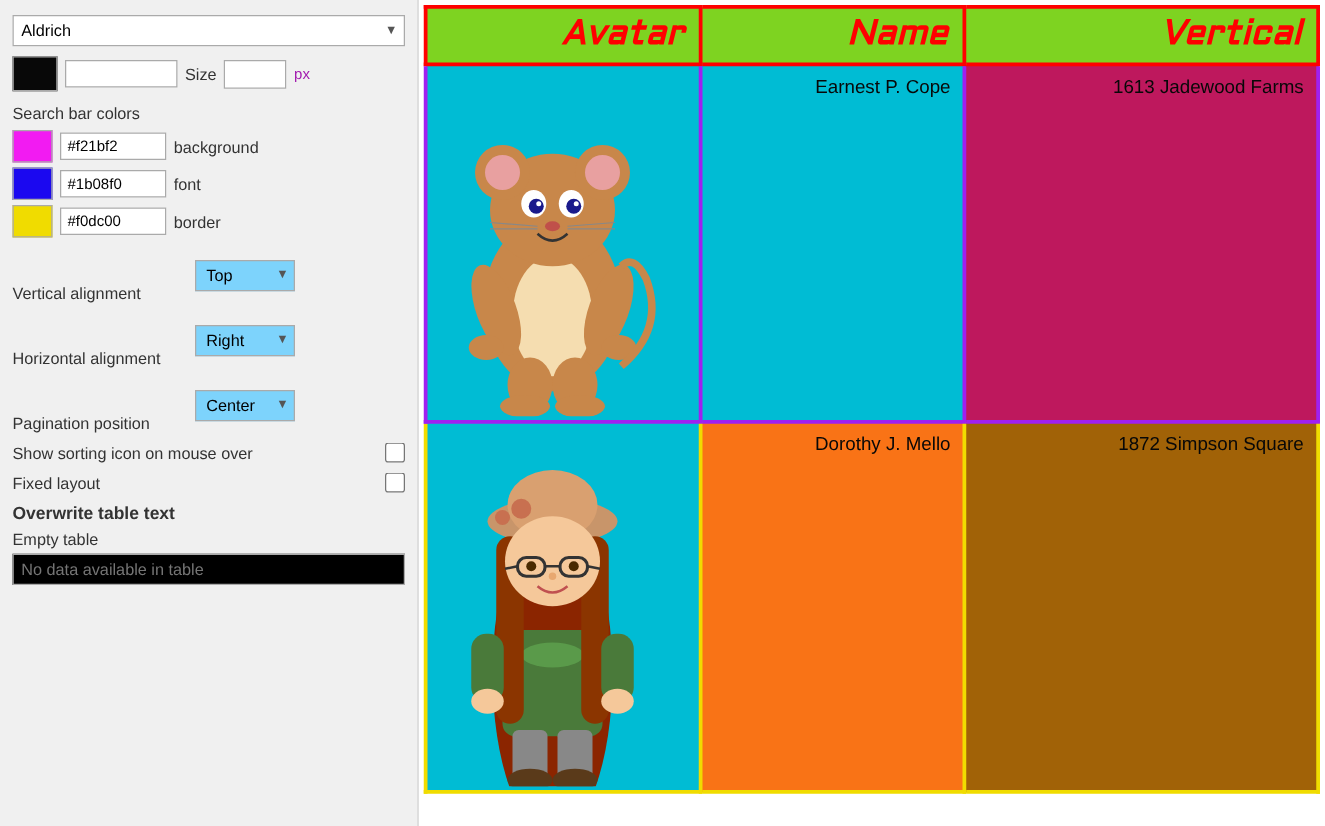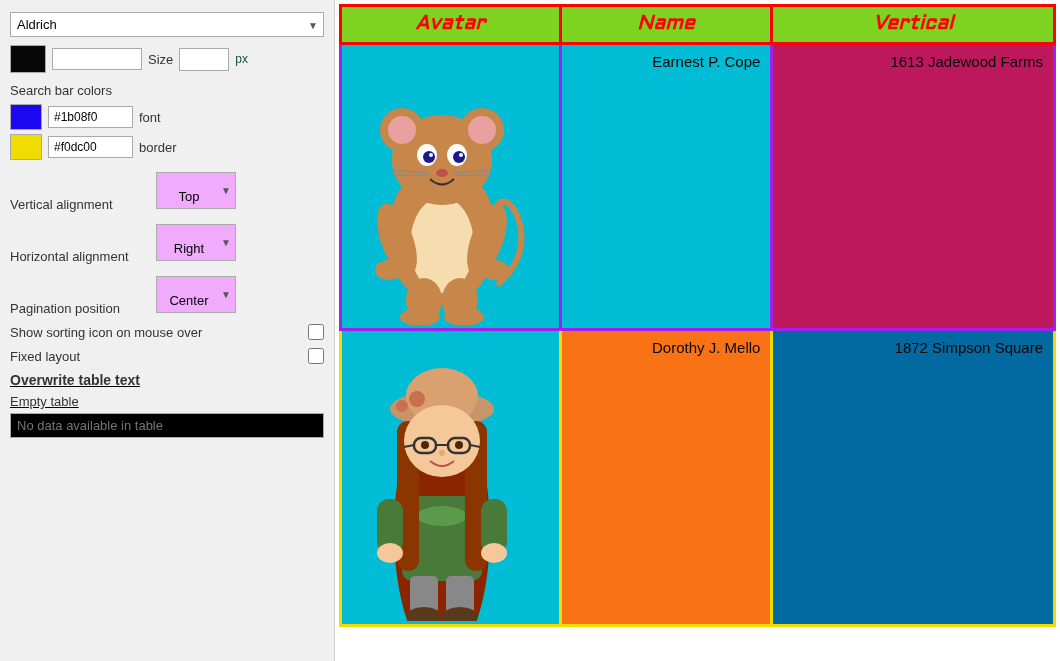--- a/index.html
+++ b/index.html
@@ -66,21 +66,21 @@
       font-size: 12px;
     }
 
     .size-label { font-size: 13px; color: #333; }
     .size-input {
       width: 50px;
       padding: 3px 5px;
       border: 1px solid #aaa;
       font-size: 13px;
     }
-    .px-label { font-size: 12px; color: #14532d; }
+    .px-label { font-size: 12px; color: #a21caf; }
 
     .search-bar-section { margin-top: 10px; margin-bottom: 8px; }
     .search-bar-row {
       display: flex;
       align-items: center;
       gap: 6px;
       margin-bottom: 4px;
     }
     .search-bar-row .color-swatch { height: 26px; width: 32px; }
     .search-bar-row .color-input { width: 85px; }
@@ -90,28 +90,27 @@
       display: flex;
       align-items: center;
       gap: 6px;
       margin-bottom: 8px;
     }
     .alignment-label { width: 140px; font-size: 13px; color: #333; flex-shrink: 0; margin-top: 29px; }
     .align-select-wrapper {
       position: relative;
     }
     .align-select-wrapper select {
-      padding: 16px 22px 4px 8px;
-      border: 1px solid #aaa;
-      background: #f0abfc;
+      padding: 4px 22px 4px 8px;
+      border: 1px solid #aaa;
+      background: #7dd3fc;
       font-size: 13px;
       appearance: none;
       cursor: pointer;
       min-width: 80px;
-      text-align: center;
     }
     .align-select-wrapper::after {
       content: '▼';
       position: absolute;
       right: 5px;
       top: 50%;
       transform: translateY(-50%);
       font-size: 10px;
       pointer-events: none;
       color: #555;
@@ -122,21 +121,21 @@
       align-items: center;
       justify-content: space-between;
       margin-bottom: 8px;
     }
     .checkbox-row label { font-size: 13px; color: #333; }
     .checkbox-row input[type="checkbox"] {
       width: 16px; height: 16px;
       cursor: pointer;
     }
 
-    .overwrite-section { margin-top: 6px; text-decoration: underline; }
+    .overwrite-section { margin-top: 6px; }
     .overwrite-title {
       font-size: 14px;
       font-weight: bold;
       color: #333;
       margin-bottom: 6px;
     }
     .empty-table-label {
       font-size: 13px;
       color: #333;
       margin-bottom: 4px;
@@ -161,25 +160,25 @@
     .custom-table {
       width: 100%;
       border-collapse: collapse;
       border: 3px solid red;
     }
 
     .custom-table thead tr th {
       background: #7ed321; 
       border: 3px solid red;
       padding: 8px 12px;
-      text-align: center;
+      text-align: right;
       font-family: 'Aldrich', Arial, sans-serif;
       font-style: italic;
       font-weight: bold;
-      font-size: 20px;
+      font-size: 28px;
       color: red;
     }
 
     .custom-table tbody tr td {
       border: 3px solid #7b2ff7; 
       background: #00bcd4; 
       padding: 0;
       vertical-align: top;
     }
 
@@ -212,20 +211,25 @@
   <div class="font-row">
     <div class="color-swatch" style="background:#080808;"></div>
     <input class="color-input" type="text" style="">
     <span class="size-label">Size</span>
     <input class="size-input" type="text" style="">
     <span class="px-label">px</span>
   </div>
 
   <div class="search-bar-section">
     <div class="section-label">Search bar colors</div>
+    <div class="search-bar-row">
+      <div class="color-swatch" style="background:#f21bf2;"></div>
+      <input class="color-input" type="text" value="#f21bf2" style="">
+      <span class="color-role-label">background</span>
+    </div>
     <div class="search-bar-row">
       <div class="color-swatch" style="background:#1b08f0;"></div>
       <input class="color-input" type="text" value="#1b08f0" style="">
       <span class="color-role-label">font</span>
     </div>
     <div class="search-bar-row">
       <div class="color-swatch" style="background:#f0dc00;"></div>
       <input class="color-input" type="text" value="#f0dc00" style="">
       <span class="color-role-label">border</span>
     </div>
@@ -396,19 +400,19 @@
             <rect x="35" y="168" width="26" height="55" rx="12" fill="#4a7a3a"></rect>
             <rect x="139" y="168" width="26" height="55" rx="12" fill="#4a7a3a"></rect>
 
             <ellipse cx="48" cy="222" rx="13" ry="10" fill="#f5c89a"></ellipse>
             <ellipse cx="152" cy="222" rx="13" ry="10" fill="#f5c89a"></ellipse>
           </svg>
         </td>
         <td style="border:3px solid #f0dc00; background:#f97316; vertical-align:top;">
           <div class="cell-text">Dorothy J. Mello</div>
         </td>
-        <td style="border:3px solid #f0dc00; background:#0369a1; vertical-align:top;">
+        <td style="border:3px solid #f0dc00; background:#a16207; vertical-align:top;">
           <div class="cell-text">1872 Simpson Square</div>
         </td>
       </tr>
     </tbody>
   </table>
 </div>
 
 </body></html>

